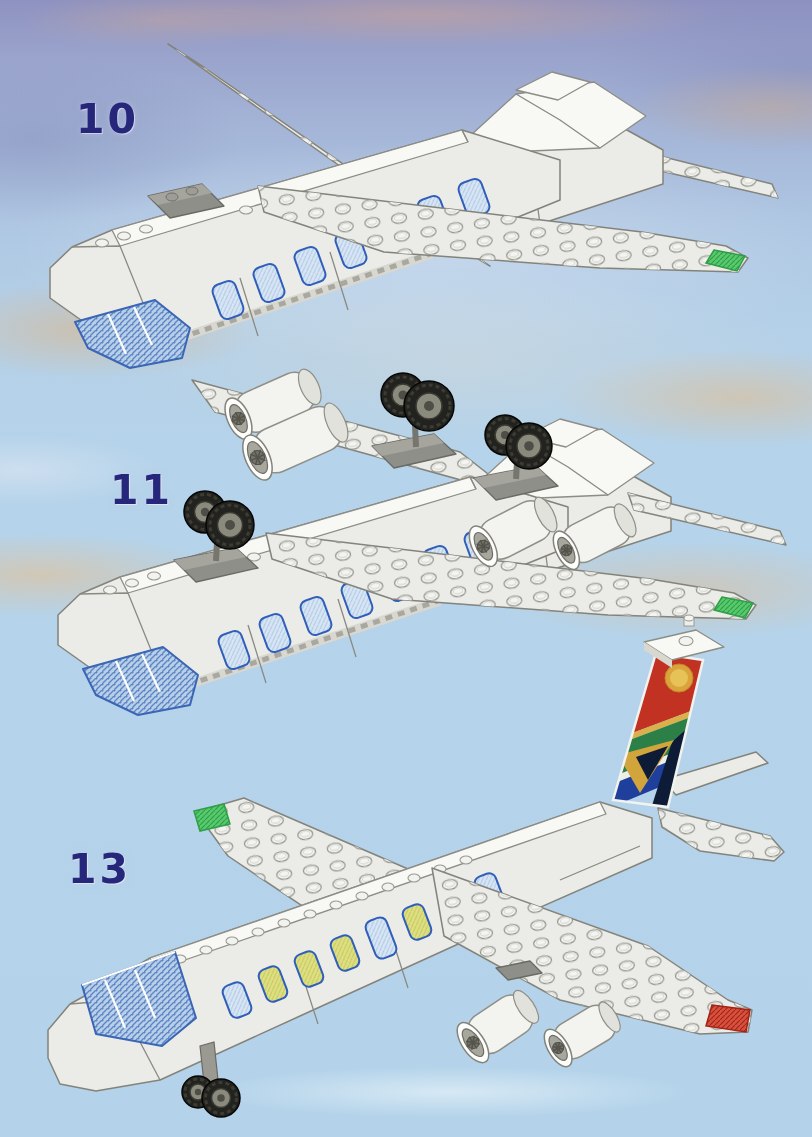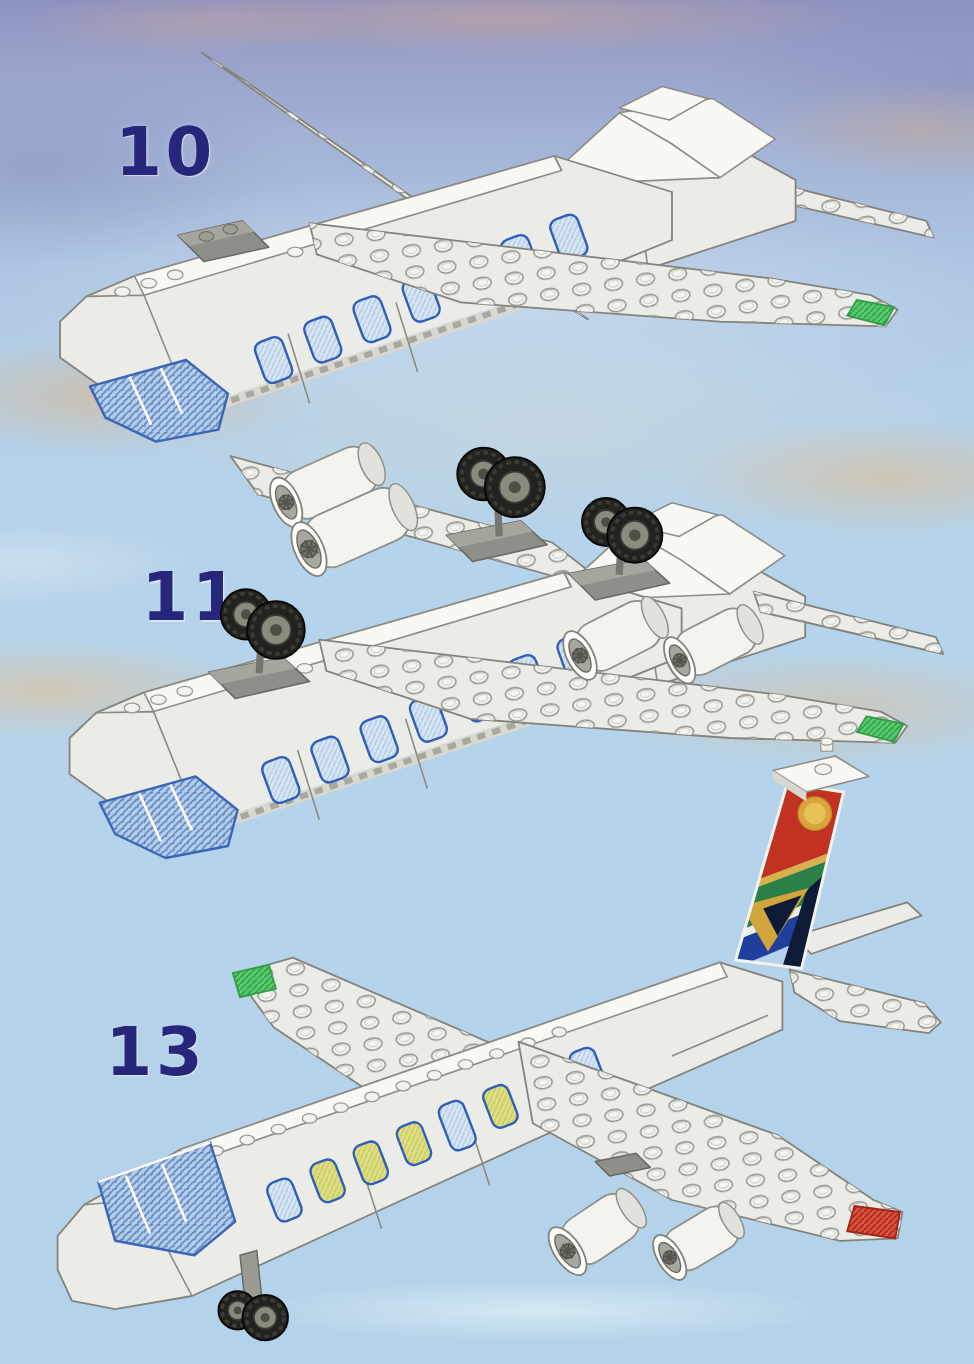--- a/index.html
+++ b/index.html
@@ -16,27 +16,26 @@
       radial-gradient(ellipse 260px 60px at 40px 575px, rgba(232,190,140,.55), transparent 70%),
       radial-gradient(ellipse 280px 70px at 690px 590px, rgba(228,188,142,.50), transparent 70%),
       radial-gradient(ellipse 600px 160px at 420px 250px, rgba(245,245,250,.30), transparent 70%),
       radial-gradient(ellipse 200px 50px at 20px 470px, rgba(240,240,246,.40), transparent 70%),
       radial-gradient(ellipse 300px 120px at 30px 140px, rgba(120,125,175,.35), transparent 70%),
       radial-gradient(ellipse 300px 120px at 800px 70px, rgba(120,125,175,.30), transparent 70%),
       radial-gradient(ellipse 340px 36px at 450px 1092px, rgba(242,250,252,.55), transparent 70%),
       linear-gradient(180deg,#8e92c0 0px,#979fc9 40px,#a3b3d6 120px,#aec6e2 220px,#b4d0e8 320px,#b5d3ea 460px,#b4d3ea 100%);
   }
   .step-label{
-    position:absolute;font-size:56px;font-weight:bold;letter-spacing:3px;
+    position:absolute;font-size:41px;font-weight:bold;letter-spacing:3px;
     color:#26267b;
     text-shadow:1px 1px 0 rgba(255,255,255,.45), 0 0 6px rgba(200,205,235,.5);
-    margin-left:20px;
   }
   #step10{left:76px;top:95px;}
-  #step11{left:98px;top:466px;}
+  #step11{left:110px;top:466px;}
   #step12{left:68px;top:845px;}
   svg.scene{position:absolute;left:0;top:0;}
   .body{fill:#ebebe7;stroke:#83837b;stroke-width:1.5;stroke-linejoin:round;}
   .white{fill:#f8f8f5;stroke:#8d8d85;stroke-width:1.3;stroke-linejoin:round;}
   .shade{fill:#d8d8d1;stroke:none;}
   .studsfill{fill:url(#studs);stroke:none;}
   .ln{fill:none;stroke:#8a8a82;stroke-width:1.3;}
   .lnw{fill:none;stroke:#fdfdfb;stroke-width:2.2;}
   .dash{fill:none;stroke:#a8a8a0;stroke-width:5;stroke-dasharray:7 6;}
   .spinestud{fill:#f2f2ee;stroke:#9a9a92;stroke-width:1.1;}

